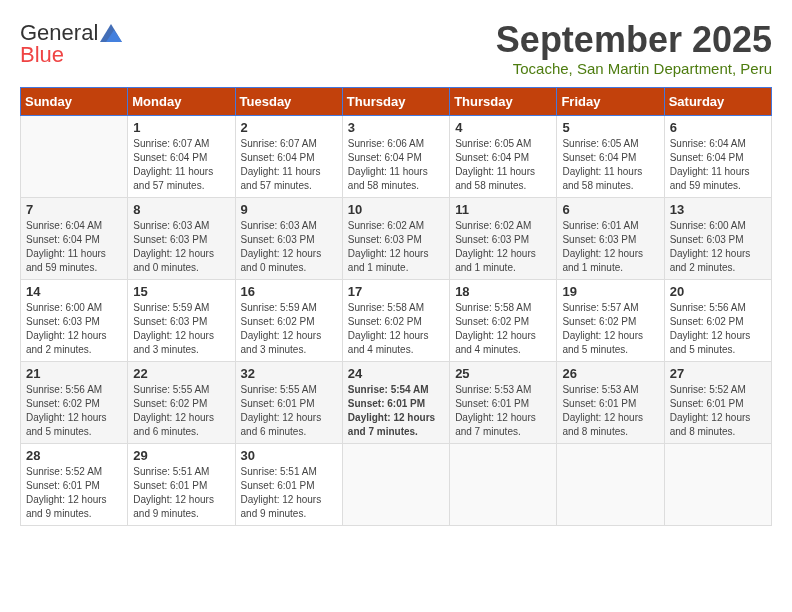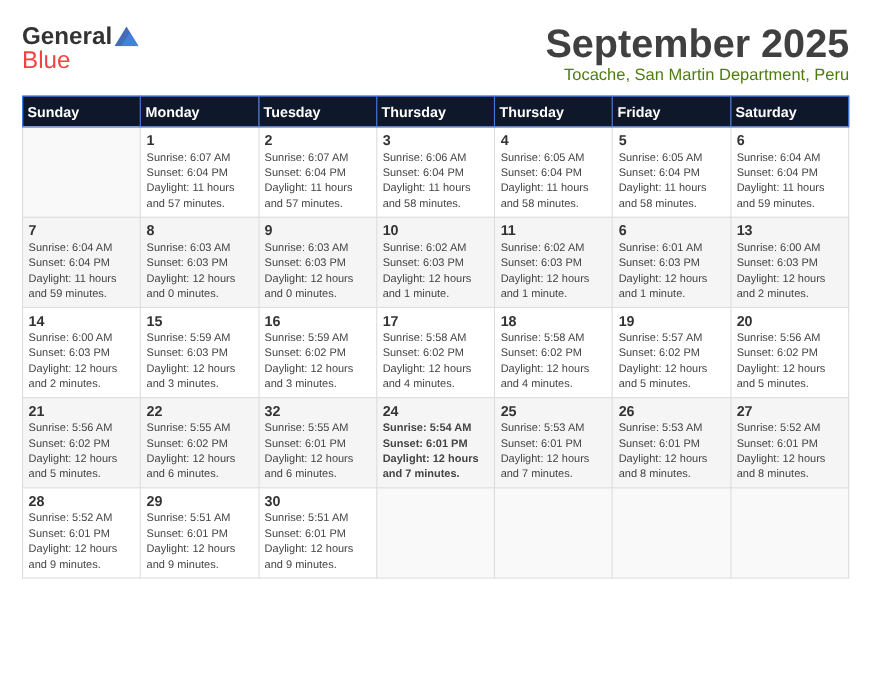--- a/index.html
+++ b/index.html
@@ -33,21 +33,21 @@
     .subtitle {
       font-size: 15px;
       color: #4d7c0f;
     }
     .calendar {
       width: 100%;
       border-collapse: collapse;
       border: 1px solid #ccc;
     }
     .calendar th {
-      background-color: #0f172a;
+      background-color: #c2410c;
       color: #fff;
       font-size: 13px;
       font-weight: bold;
       padding: 6px 4px;
       text-align: left;
       border: 1px solid #4477dd;
     }
     .calendar td {
       vertical-align: top;
       border: 1px solid #ddd;
@@ -73,21 +73,21 @@
     .row-alt {
       background: #f5f5f5;
     }
   </style>
 </head>
 <body>
 
 <div class="header-area">
   <div class="logo">
     <div style="display:flex;align-items:center;">
-      <span style="font-size:22px;font-weight:bold;color:#333;">General</span>
+      <span style="font-size:22px;font-weight:normal;color:#333;">General</span>
       <svg width="22" height="18" viewBox="0 0 22 18" style="margin-left:2px;">
         <polygon points="0,18 11,0 22,18" fill="#2255aa" opacity="0.85"></polygon>
         <polygon points="6,18 14,6 22,18" fill="#4488ee" opacity="0.7"></polygon>
       </svg>
     </div>
     <span style="font-size:22px;font-weight:normal;color:#ef4444;margin-top:-4px;">Blue</span>
   </div>
   <div class="title-area">
     <div class="month-title">September 2025</div>
     <div class="subtitle">Tocache, San Martin Department, Peru</div>

